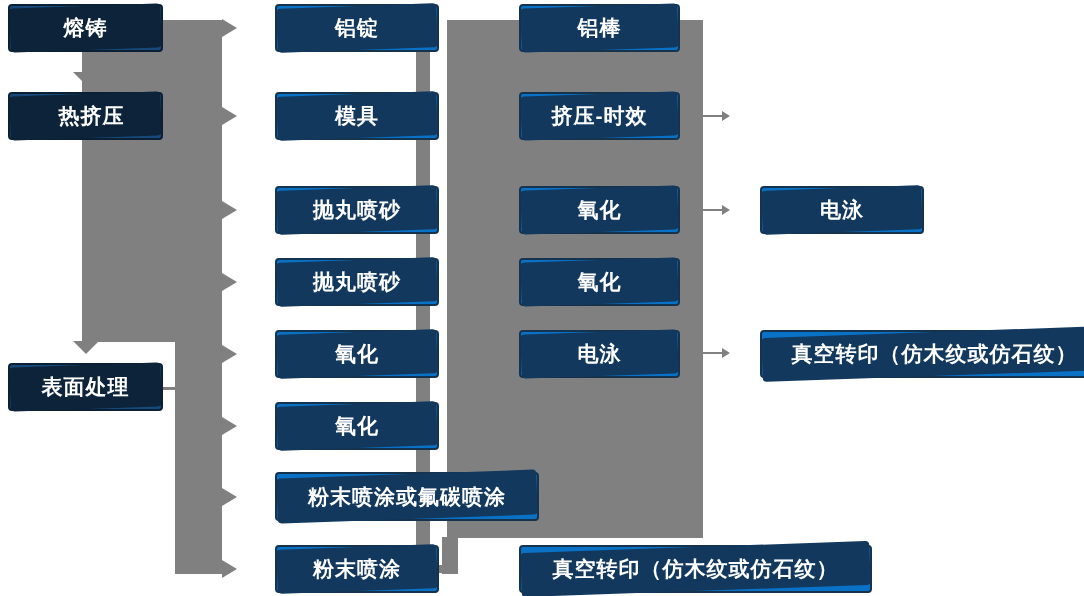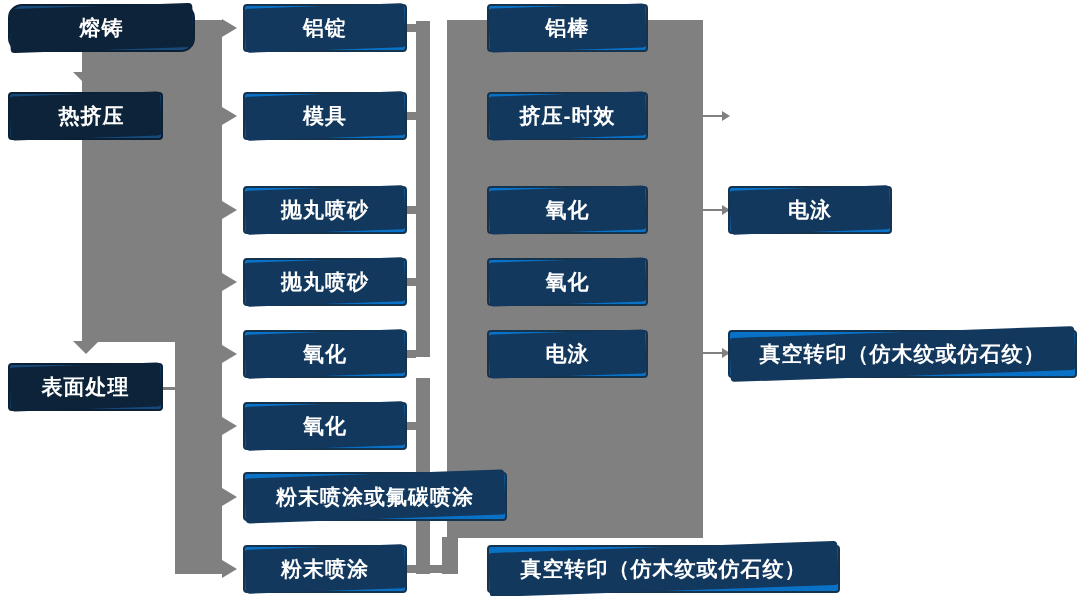--- a/index.html
+++ b/index.html
@@ -9,27 +9,27 @@
   html,body{margin:0;padding:0;background:#ffffff;}
   .canvas{position:relative;width:1084px;height:596px;background:#ffffff;overflow:hidden;
           font-family:"Liberation Sans","DejaVu Sans",sans-serif;}
 
   
   .box{position:absolute;z-index:2;display:flex;align-items:center;justify-content:center;
        color:var(--text);font-weight:bold;font-size:21px;letter-spacing:1px;
        border-radius:4px;box-sizing:border-box;white-space:nowrap;}
   .box::before{content:"";position:absolute;inset:0;border-radius:4px;z-index:-1;
        transform:rotate(-2deg);}
-  .blue{background:var(--blue);border:2px solid #16334e;}
+  .blue{background:var(--blue);border:2px solid #16334e;margin-left:32px;}
   .blue::before{background:var(--shadow-blue);}
   .navy{background:var(--navy);border:2px solid #0b2035;}
   .navy::before{background:var(--shadow-navy);}
 
   
-  .p-s1{left:8px;top:4px;width:187px;height:48px;border-radius:14px;}
+  .p-s1{left:8px;top:4px;width:155px;height:48px;}
   .p-s2{left:8px;top:92px;width:155px;height:48px;padding-left:12px;}
   .p-s3{left:8px;top:363px;width:155px;height:48px;font-family:Liberation Serif, serif;}
   
   .p-c2r1{left:243px;top:4px;width:164px;height:48px;}
   .p-c2r2{left:243px;top:92px;width:164px;height:48px;}
   .p-c2r3{left:243px;top:186px;width:164px;height:48px;}
   .p-c2r4{left:243px;top:258px;width:164px;height:48px;}
   .p-c2r5{left:243px;top:330px;width:164px;height:48px;}
   .p-c2r6{left:243px;top:402px;width:164px;height:48px;}
   .p-c2r7{left:243px;top:472px;width:264px;height:49px;}

